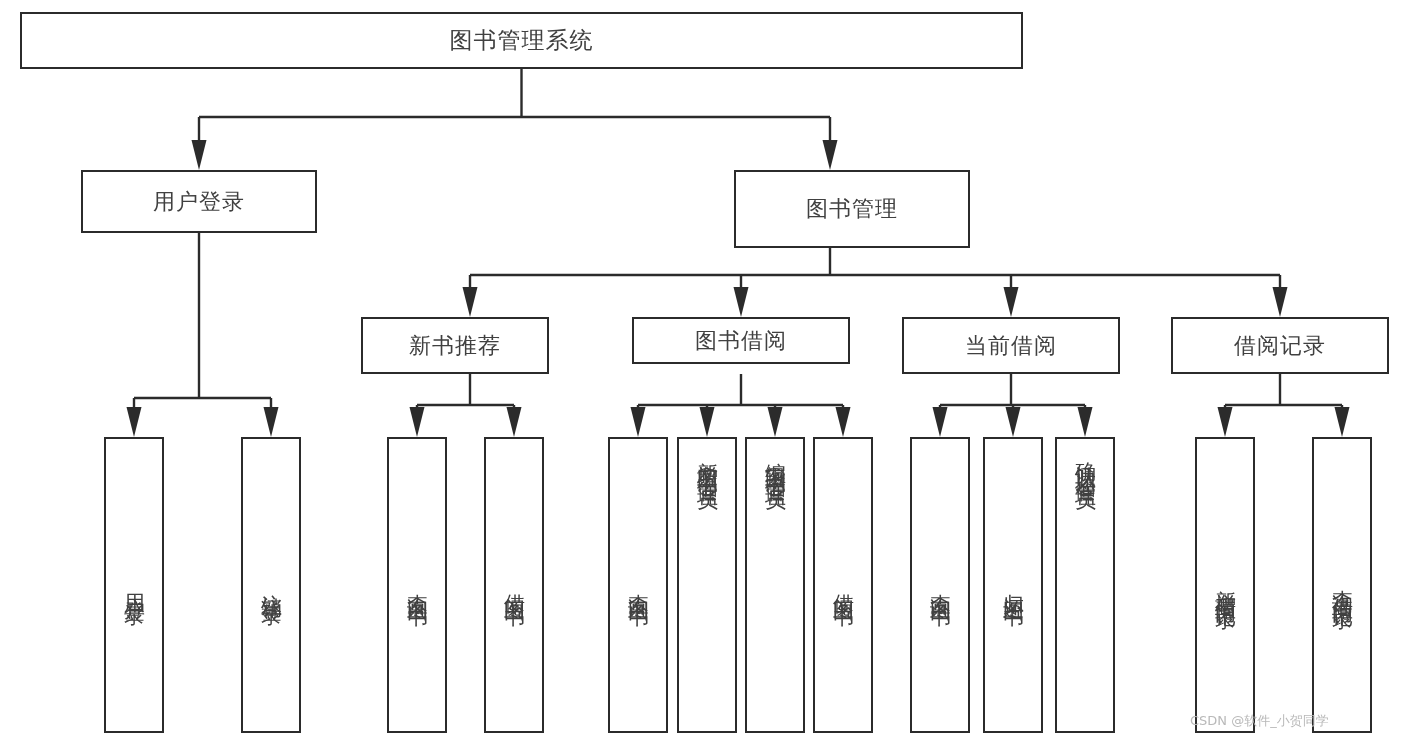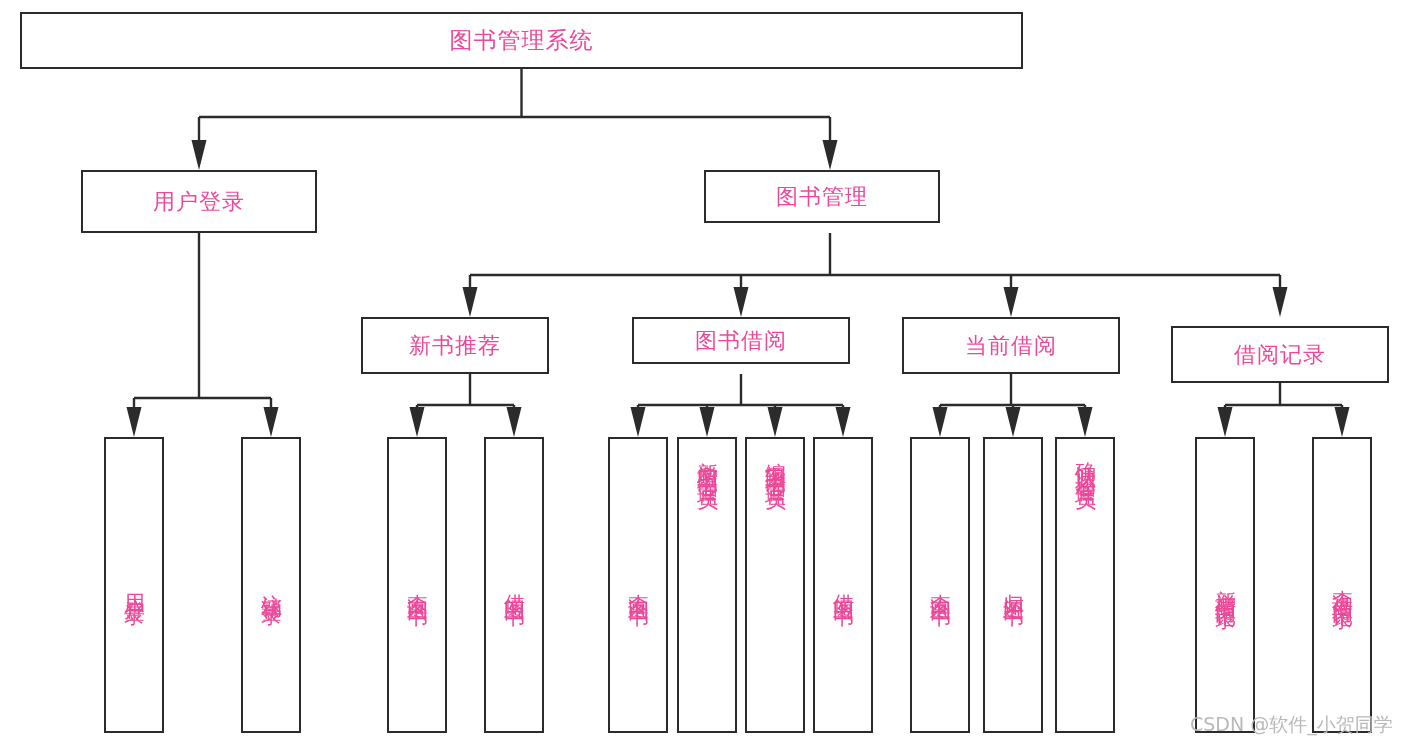--- a/index.html
+++ b/index.html
@@ -29,21 +29,21 @@
   .node {
     position: absolute;
     box-sizing: border-box;
     background: #ffffff;
     border: 2px solid #2b2b2b;
     display: flex;
     align-items: center;
     justify-content: center;
   }
   .node .node-label {
-    color: #ec4899;
+    color: #404040;
     line-height: 1.18;
     text-align: center;
     white-space: pre;
   }
   
   .node.horiz .node-label {
     font-size: 22px;
     letter-spacing: 1px;
   }
   .node.root .node-label {
@@ -63,21 +63,21 @@
     line-height: 1;
   }
   
   .node.vert.centered {
     align-items: center;
     padding-top: 0;
   }
   .watermark {
     position: absolute;
     color: #b9b9b9;
-    font-size: 19px;
+    font-size: 13px;
     white-space: nowrap;
     font-family: "DejaVu Sans", "Liberation Sans", sans-serif;
   }
 </style>
 </head>
 <body>
 
 <div id="diagram-root">
   <svg class="edges" viewBox="0 0 1405 747" xmlns="http://www.w3.org/2000/svg">
     <g id="edge-layer">
@@ -135,33 +135,33 @@
         <polygon points="1334.5,407 1349.5,407 1342,437" fill="#2b2b2b"></polygon>
       </g>
   </svg>
   <div id="node-layer">
       <div class="node horiz root" style="left: 20px; top: 12px; width: 1003px; height: 57px;">
         <span class="node-label">图书管理系统</span>
       </div>
       <div class="node horiz" style="left: 81px; top: 170px; width: 236px; height: 63px;">
         <span class="node-label">用户登录</span>
       </div>
-      <div class="node horiz" style="left: 704px; top: 170px; width: 236px; height: 53px;">
+      <div class="node horiz" style="left: 734px; top: 170px; width: 236px; height: 78px;">
         <span class="node-label">图书管理</span>
       </div>
       <div class="node horiz" style="left: 361px; top: 317px; width: 188px; height: 57px;">
         <span class="node-label">新书推荐</span>
       </div>
       <div class="node horiz" style="left: 632px; top: 317px; width: 218px; height: 47px;">
         <span class="node-label">图书借阅</span>
       </div>
       <div class="node horiz" style="left: 902px; top: 317px; width: 218px; height: 57px;">
         <span class="node-label">当前借阅</span>
       </div>
-      <div class="node horiz" style="left: 1171px; top: 326px; width: 218px; height: 57px;">
+      <div class="node horiz" style="left: 1171px; top: 317px; width: 218px; height: 57px;">
         <span class="node-label">借阅记录</span>
       </div>
       <div class="node vert centered" style="left: 104px; top: 437px; width: 60px; height: 296px;">
         <span class="node-label">用户登录</span>
       </div>
       <div class="node vert centered" style="left: 241px; top: 437px; width: 60px; height: 296px;">
         <span class="node-label">注销登录</span>
       </div>
       <div class="node vert centered" style="left: 387px; top: 437px; width: 60px; height: 296px;">
         <span class="node-label">查询图书</span>

